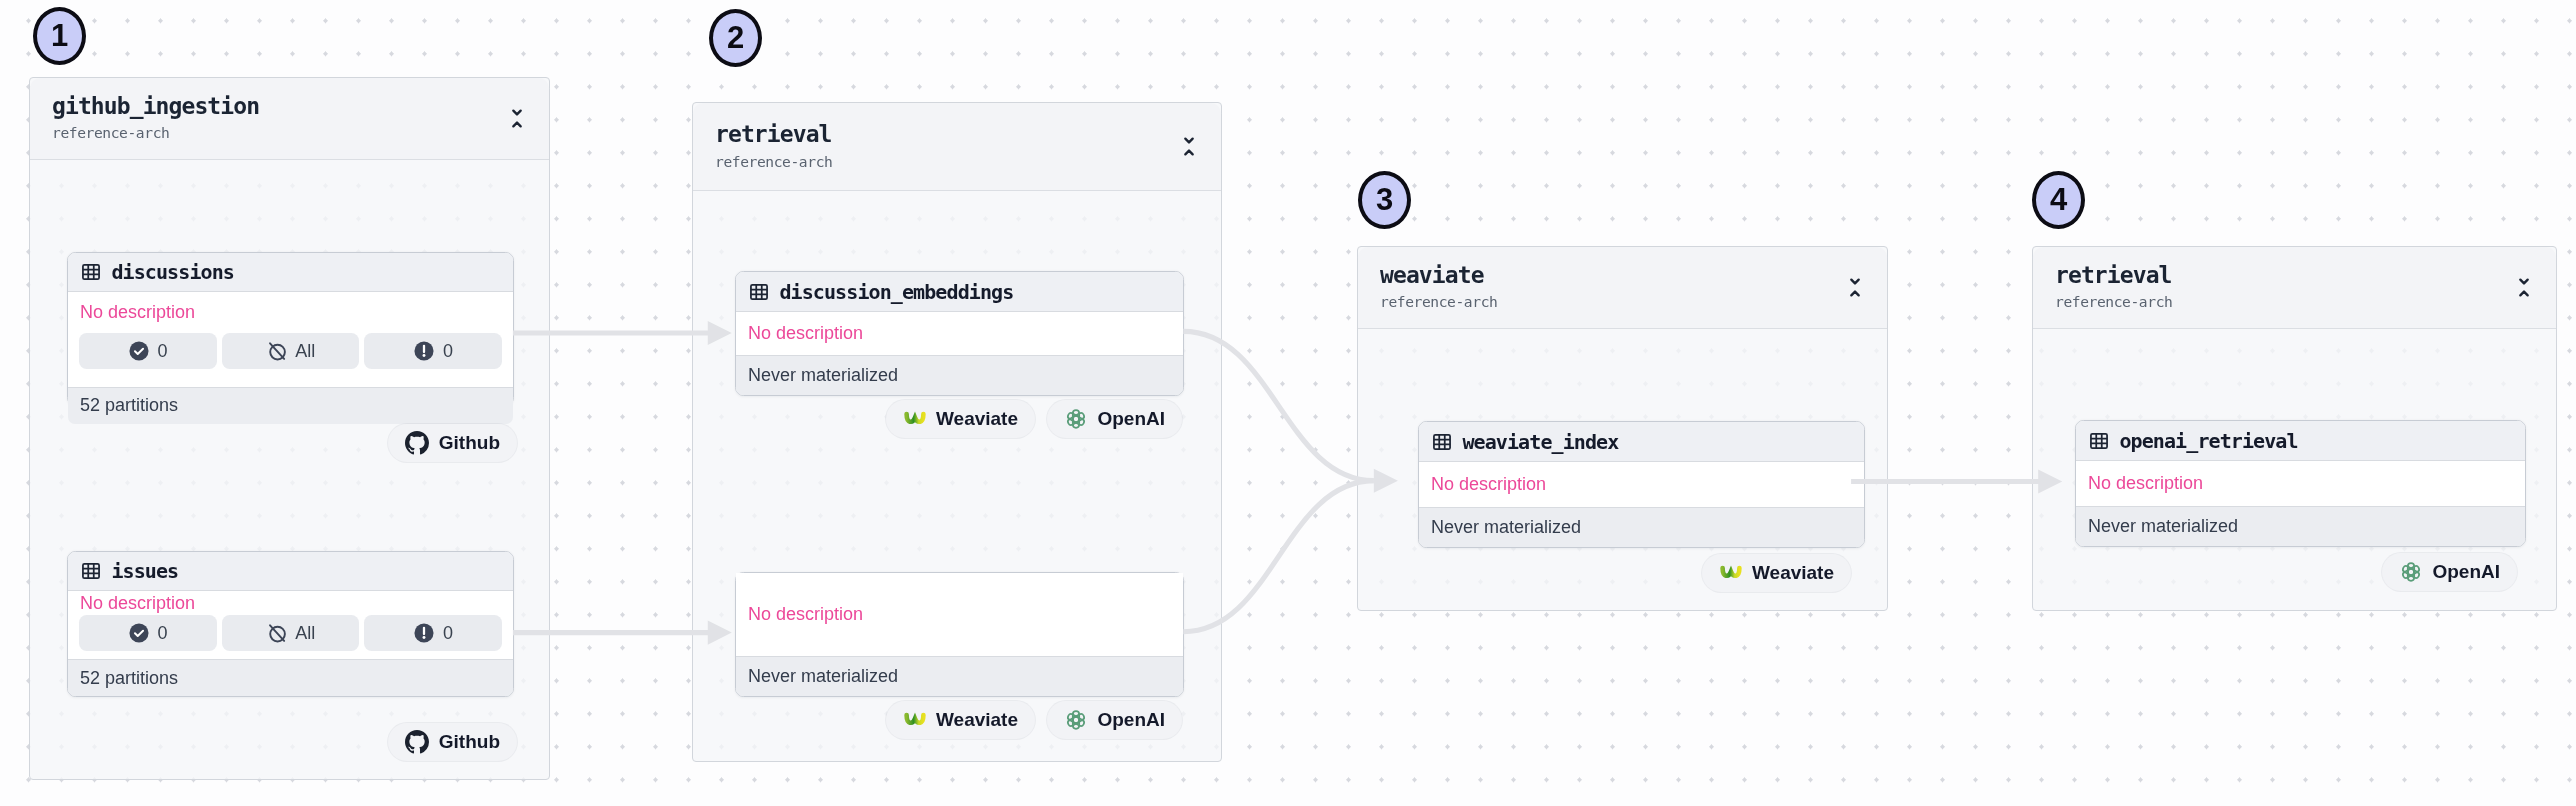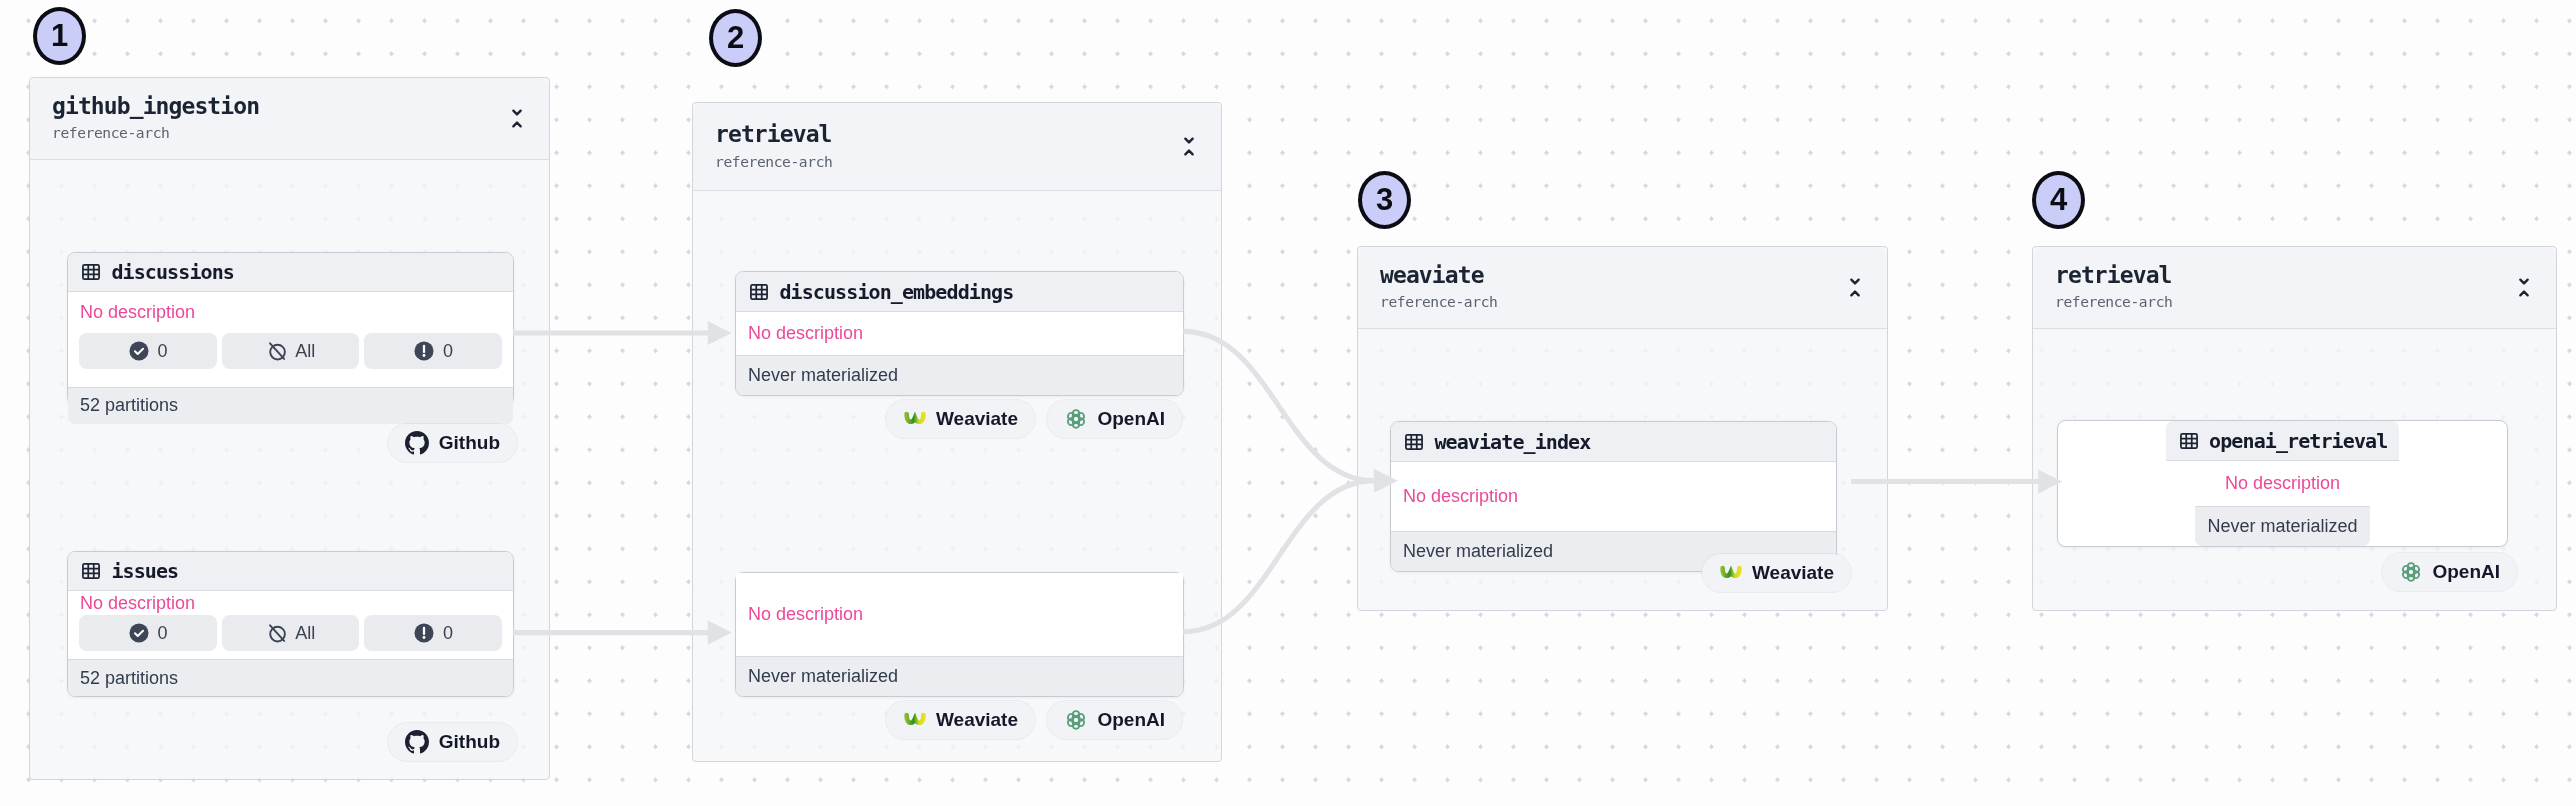--- a/index.html
+++ b/index.html
@@ -313,21 +313,21 @@
     <div class="group-header" style="height:82px;">
       <div class="group-title">weaviate</div>
       <div class="group-subtitle">reference-arch</div>
       <div class="group-collapse">
         <svg width="22" height="26" viewBox="0 0 24 24">
             <use href="#i-collapse"></use>
           </svg>
       </div>
     </div>
 
-    <div class="asset threerow" style="left:32px;top:174px;width:447px;height:151px;justify-content:center;">
+    <div class="asset threerow" style="left:60px;top:174px;width:447px;height:127px;justify-content:center;">
       <div class="asset-header">
         <svg class="ticon" viewBox="0 0 24 24">
             <use href="#i-table"></use>
           </svg>
         <span>weaviate_index</span>
       </div>
       <div class="asset-desc">No description</div>
       <div class="asset-footer">Never materialized</div>
     </div>
     <div class="tag" style="right:36px;top:307px;">
@@ -342,21 +342,21 @@
     <div class="group-header" style="height:82px;">
       <div class="group-title">retrieval</div>
       <div class="group-subtitle">reference-arch</div>
       <div class="group-collapse">
         <svg width="22" height="26" viewBox="0 0 24 24">
             <use href="#i-collapse"></use>
           </svg>
       </div>
     </div>
 
-    <div class="asset threerow" style="left:24px;top:173px;width:451px;height:127px;align-items:center;">
+    <div class="asset threerow" style="left:42px;top:173px;width:451px;height:127px;">
       <div class="asset-header">
         <svg class="ticon" viewBox="0 0 24 24">
             <use href="#i-table"></use>
           </svg>
         <span>openai_retrieval</span>
       </div>
       <div class="asset-desc">No description</div>
       <div class="asset-footer">Never materialized</div>
     </div>
     <div class="tag" style="right:39px;top:306px;">

